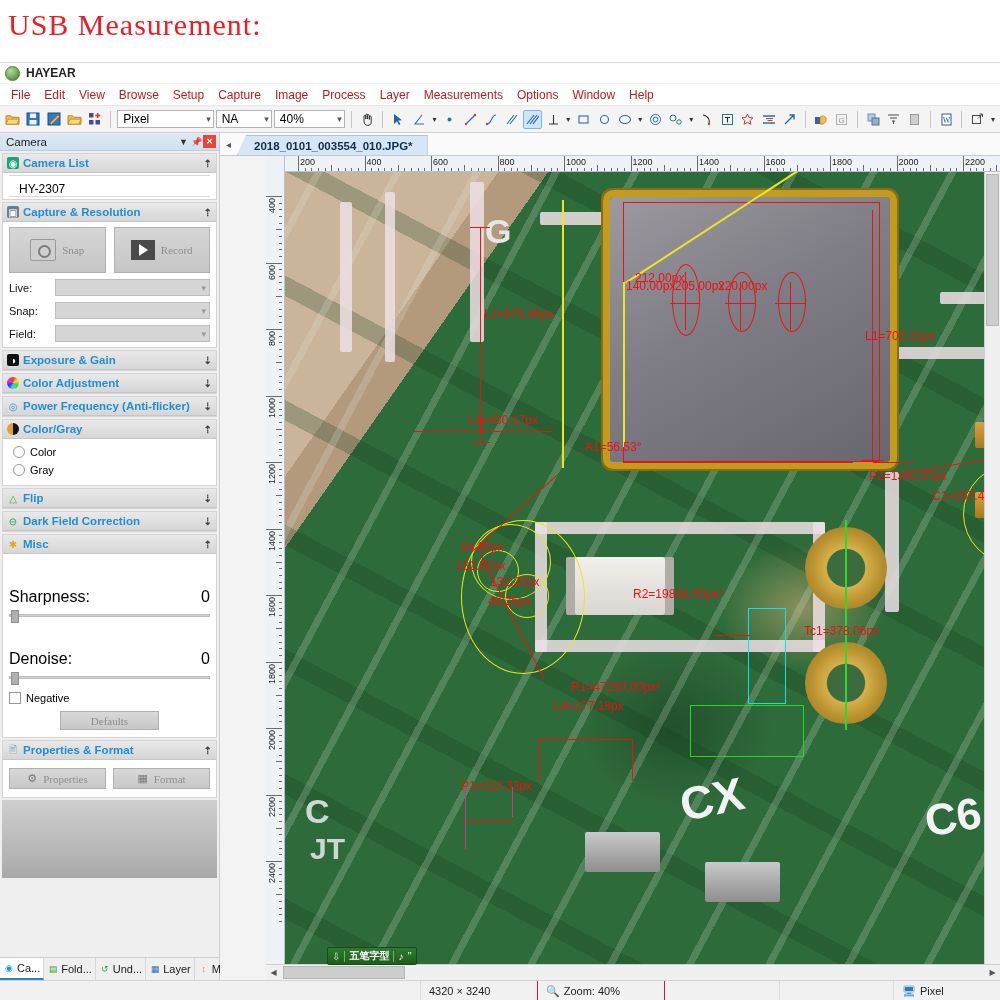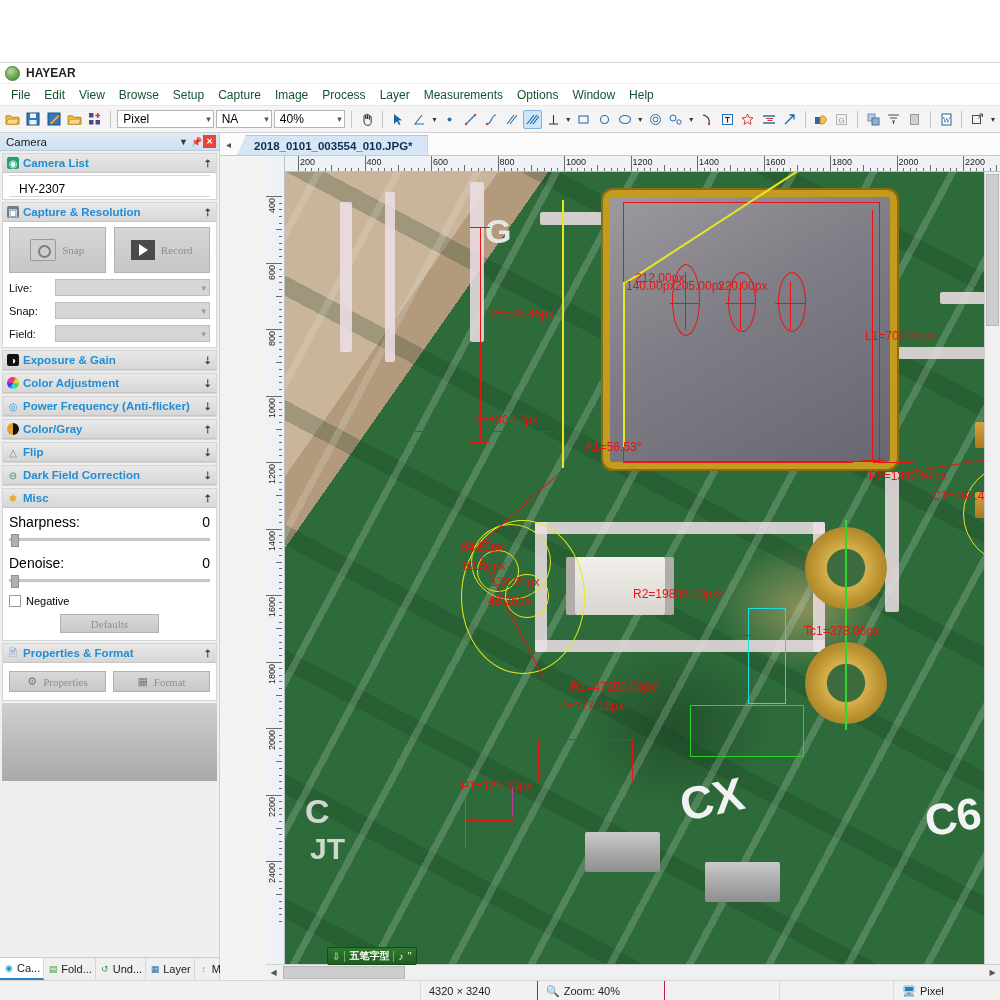--- a/index.html
+++ b/index.html
@@ -37,21 +37,21 @@
     border:1px solid #4a7d34;
   }
   .app-title{font-size:12px;font-weight:600;color:#222;}
 
   
   .menubar{
     height:21px;background:#ffffff;display:flex;align-items:center;
     border-bottom:1px solid #e6e6e6;padding-left:4px;
   }
   .menubar .mi{
-    padding:2px 7px;font-size:12px;color:#14532d;cursor:default;white-space:nowrap;
+    padding:2px 7px;font-size:12px;color:#b91c1c;cursor:default;white-space:nowrap;
   }
 
   
   .toolbar{
     height:26px;background:#f4f4f4;display:flex;align-items:center;
     border-bottom:1px solid #d0d0d0;padding:0 3px;gap:2px;
   }
   .tb-ico{width:19px;height:19px;display:flex;align-items:center;justify-content:center;font-size:13px;}
   .tb-ico.sel{background:#cde6f7;border:1px solid #7eb4dd;border-radius:2px;box-sizing:border-box;}
   .tb-sep{width:1px;height:17px;background:#c6c6c6;margin:0 4px;}
@@ -106,21 +106,21 @@
   .frow .fl{width:46px;font-size:11px;color:#111;}
   .dis-combo{
     flex:1;height:15px;background:#d6d6d6;border:1px solid #bdbdbd;
     display:flex;align-items:center;justify-content:flex-end;padding-right:3px;
     font-size:9px;color:#9a9a9a;
   }
 
   .radio-row{display:flex;align-items:center;gap:5px;padding:3px 0 3px 4px;font-size:11px;}
   .radio{width:10px;height:10px;border:1px solid #9a9a9a;border-radius:50%;background:#fff;}
 
-  .slider-lbl{display:flex;justify-content:space-between;font-size:14px;padding:1px 0;}
+  .slider-lbl{display:flex;justify-content:space-between;font-size:16px;padding:1px 0;margin-top:28px;}
   .slider{height:11px;position:relative;margin:3px 0 9px 0;}
   .slider .track{position:absolute;left:0;right:0;top:4px;height:3px;background:#d3d3d3;border:1px solid #bdbdbd;box-sizing:border-box;}
   .slider .knob{position:absolute;left:2px;top:0;width:6px;height:11px;background:#b0b0b0;border:1px solid #8f8f8f;}
 
   .chk-row{display:flex;align-items:center;gap:5px;font-size:11px;margin-top:2px;}
   .chk{width:10px;height:10px;border:1px solid #9a9a9a;background:#fff;}
 
   .defbtn{
     margin:7px auto 2px auto;width:97px;height:17px;
     background:linear-gradient(#d8d8d8,#c8c8c8);border:1px solid #b0b0b0;
@@ -240,20 +240,21 @@
     display:flex;align-items:center;font-size:11px;color:#222;
   }
   .st-cell{height:100%;display:flex;align-items:center;padding:0 8px;border-right:1px solid #be185d;gap:4px;}
   .st-grow{flex:1;border-right:1px solid #dcdcdc;height:100%;}
 </style>
 </head>
 <body>
 
 <div class="page">
 
+  <div class="heading">USB Measurement:</div>
 
   <div class="app">
 
     <div class="titlebar">
       <div class="app-logo"></div>
       <div class="app-title">HAYEAR</div>
     </div>
 
     <div class="menubar" id="menubar">
         <div class="mi">File</div>
@@ -555,20 +556,30 @@
               <span class="gt">Power Frequency (Anti-flicker)</span>
               <span class="chev">⇣</span>
             </div>
           </div>
 
           <div class="grp">
             <div class="grp-head">
               <span class="gico" style="background:linear-gradient(90deg,#e2a32c 50%,#111 50%);border-radius:50%;"></span>
               <span class="gt">Color/Gray</span>
               <span class="chev">⇡</span>
+            </div>
+            <div class="grp-body" style="padding:4px 6px 6px 6px;">
+              <div class="radio-row">
+                <span class="radio"></span>
+                <span>Color</span>
+              </div>
+              <div class="radio-row">
+                <span class="radio"></span>
+                <span>Gray</span>
+              </div>
             </div>
           </div>
 
           <div class="grp">
             <div class="grp-head">
               <span class="gico" style="color:#6a9a5a;">△</span>
               <span class="gt">Flip</span>
               <span class="chev">⇣</span>
             </div>
           </div>

